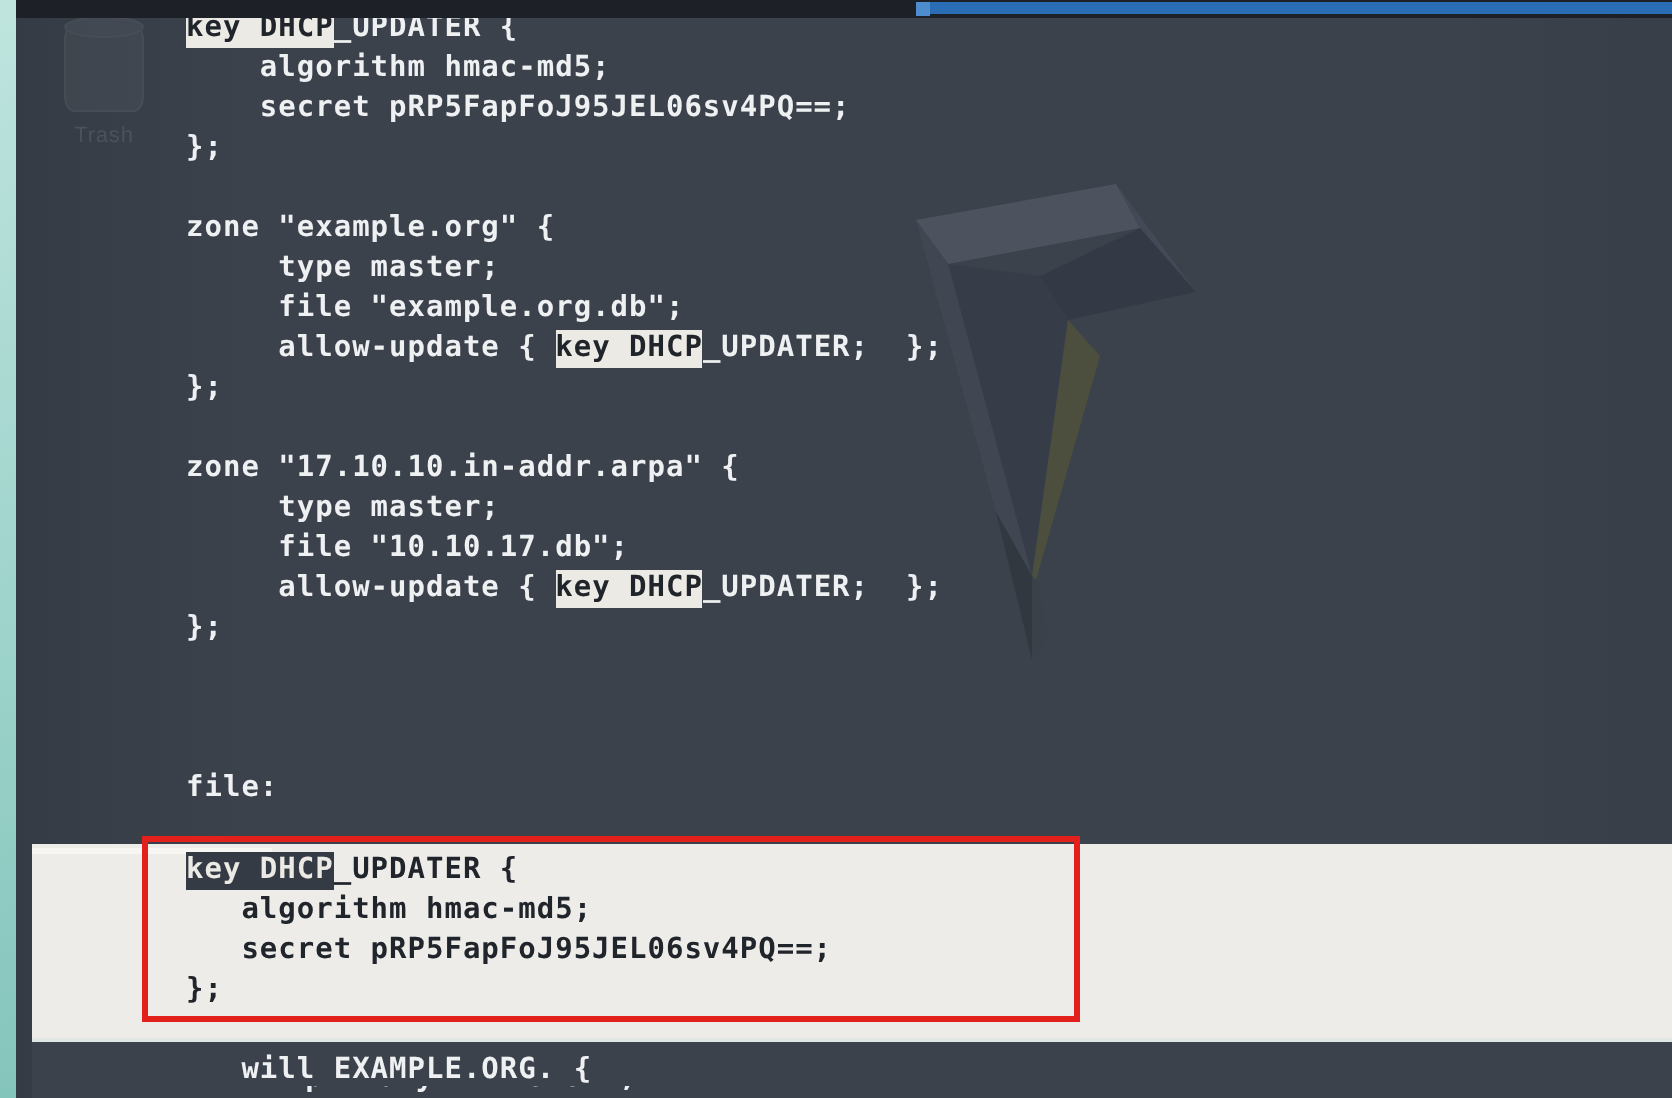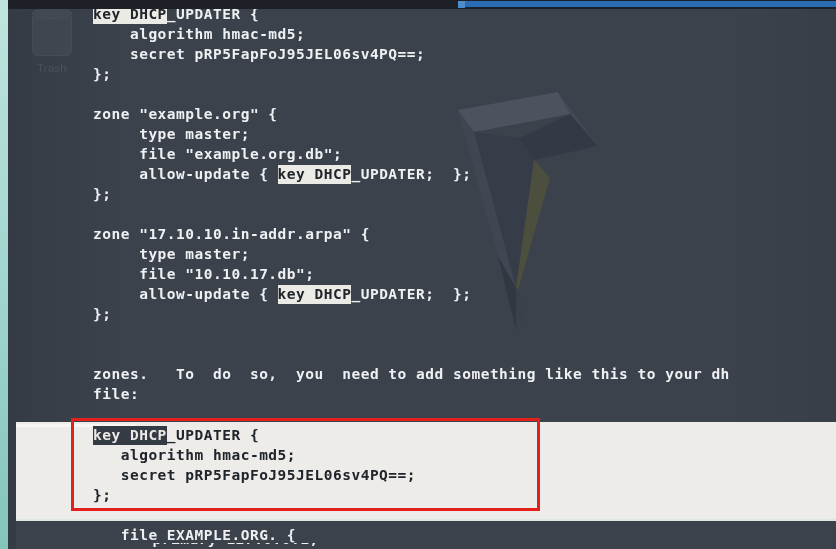--- a/index.html
+++ b/index.html
@@ -237,27 +237,26 @@
         <div class="line" style="top: 124px; left: 85px;">     type master;</div>
         <div class="line" style="top: 144px; left: 85px;">     file "example.org.db";</div>
         <div class="line" style="top: 164px; left: 85px;">     allow-update { <mark class="sel-light">key DHCP</mark>_UPDATER;  };</div>
         <div class="line" style="top: 184px; left: 85px;">};</div>
         <div class="line" style="top: 204px; left: 85px;"></div>
         <div class="line" style="top: 224px; left: 85px;">zone "17.10.10.in-addr.arpa" {</div>
         <div class="line" style="top: 244px; left: 85px;">     type master;</div>
         <div class="line" style="top: 264px; left: 85px;">     file "10.10.17.db";</div>
         <div class="line" style="top: 284px; left: 85px;">     allow-update { <mark class="sel-light">key DHCP</mark>_UPDATER;  };</div>
         <div class="line" style="top: 304px; left: 85px;">};</div>
-        <div class="line" style="top: 364px; left: 85px; font-size: 14.5px;">zones.   To  do  so,  you  need to add something like this to your dh</div>
         <div class="line" style="top: 384px; left: 85px; font-size: 14.5px; text-align: right;">file:</div>
         <div class="line dark-on-light" style="top: 425px; left: 85px;"><mark class="sel-dark">key DHCP</mark>_UPDATER {</div>
         <div class="line dark-on-light" style="top: 445px; left: 85px;">   algorithm hmac-md5;</div>
         <div class="line dark-on-light" style="top: 465px; left: 85px;">   secret pRP5FapFoJ95JEL06sv4PQ==;</div>
         <div class="line dark-on-light" style="top: 485px; left: 85px;">};</div>
-        <div class="line" style="top: 525px; left: 85px;">   file EXAMPLE.ORG. {</div>
+        <div class="line" style="top: 525px; left: 85px;">   will EXAMPLE.ORG. {</div>
       </div>
 
     <div id="clipped-line">
       <div class="line" id="clipped-line-text" style="left:80px;">       primary 127.0.0.1;</div>
     </div>
 
     <div id="red-box" style="border-color: rgb(226, 33, 28);"></div>
 
   </div>
 

